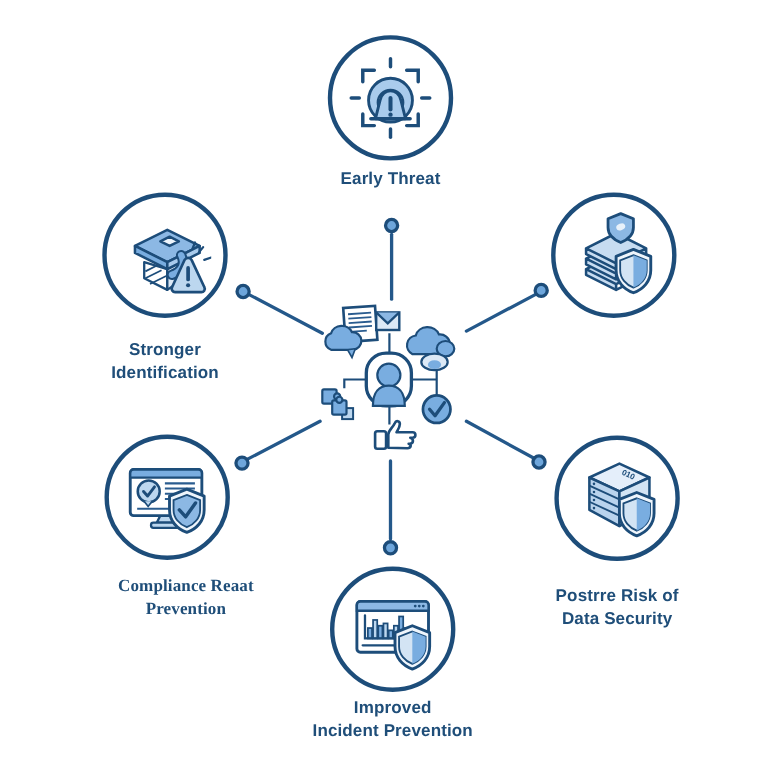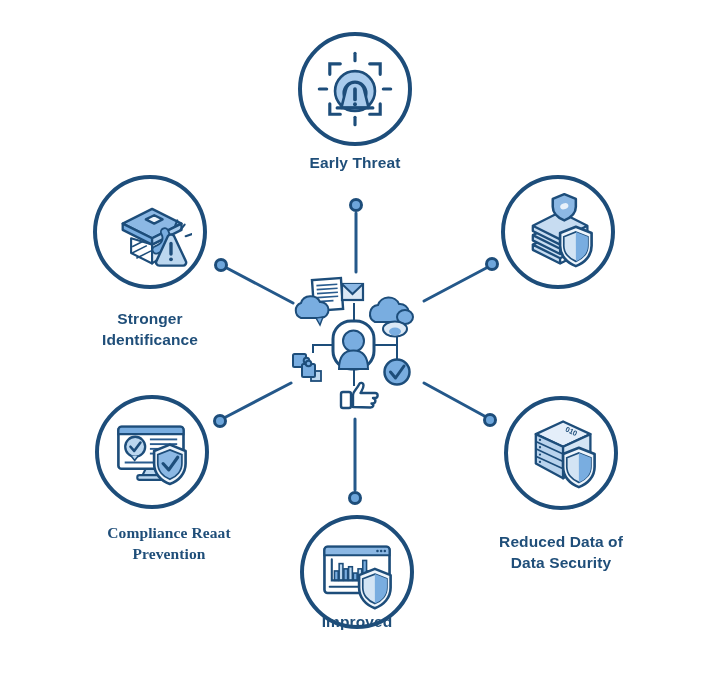--- a/index.html
+++ b/index.html
@@ -19,21 +19,21 @@
   
   .pos-top-circle{left:298px;top:32px;}
   .pos-tr-circle{left:501px;top:175px;}
   .pos-br-circle{left:504px;top:396px;}
   .pos-bottom-circle{left:300px;top:515px;}
   .pos-bl-circle{left:95px;top:395px;}
   .pos-tl-circle{left:93px;top:175px;}
   .pos-top-label{left:260px;top:152px;}
   .pos-tr-label{left:463px;top:296px;}
   .pos-br-label{left:466px;top:531px;}
-  .pos-bottom-label{left:262px;top:611px;}
+  .pos-bottom-label{left:262px;top:633px;}
   .pos-bl-label{left:74px;top:522px;font-family:Liberation Serif, serif;}
   .pos-tl-label{left:55px;top:284px;margin-top:24px;}
   .hub{position:absolute;left:271px;top:258px;width:170px;height:170px;}
 </style>
 </head>
 <body>
 
 <div class="canvas">
 
   <svg class="overlay" viewBox="0 0 710 697">
@@ -183,21 +183,21 @@
       </g>
       <text x="44" y="21" font-size="7" font-weight="bold" fill="#1d4d7a" transform="rotate(25 48 19)" font-family="Liberation Sans, sans-serif">010</text>
       <g>
         <path d="M57,35 L72,41 V53 C72,62.5 65.5,69.5 57,72.5 C48.5,69.5 42,62.5 42,53 V41 Z" fill="#eef5fc" stroke="#1d4d7a" stroke-width="2.5" stroke-linejoin="round"></path>
         <path d="M57,40 L68.5,44.5 V53 C68.5,60 63.5,65.5 57,68 C50.5,65.5 45.5,60 45.5,53 V44.5 Z" fill="#d3e4f4" stroke="#1d4d7a" stroke-width="1.6"></path>
         <path d="M57,40 L68.5,44.5 V53 C68.5,60 63.5,65.5 57,68 Z" fill="#79ade0"></path>
       </g>
     </svg>
   </div>
   <div class="node-label pos-br-label">
-    <div>Reduced Data of</div>
+    <div>Postrre Risk of</div>
     <div>Data Security</div>
   </div>
 
   <div class="node-circle pos-bottom-circle">
     <svg width="84" height="84" viewBox="0 0 80 80">
       <rect x="9" y="16" width="62" height="44" rx="3" fill="#ffffff" stroke="#1d4d7a" stroke-width="2.5"></rect>
       <path d="M12,16 H68 A3,3 0 0 1 71,19 V24 H9 V19 A3,3 0 0 1 12,16 Z" fill="#8cb8e4" stroke="#1d4d7a" stroke-width="2"></path>
       <g fill="#1d4d7a">
         <circle cx="59.5" cy="20" r="1.2"></circle>
           <circle cx="63" cy="20" r="1.2"></circle>
@@ -219,20 +219,21 @@
       </g>
       <g>
         <path d="M57,37 L72,43 V55 C72,64.5 65.5,71.5 57,74.5 C48.5,71.5 42,64.5 42,55 V43 Z" fill="#eef5fc" stroke="#1d4d7a" stroke-width="2.5" stroke-linejoin="round"></path>
         <path d="M57,42 L68.5,46.5 V55 C68.5,62 63.5,67.5 57,70 C50.5,67.5 45.5,62 45.5,55 V46.5 Z" fill="#d3e4f4" stroke="#1d4d7a" stroke-width="1.6"></path>
         <path d="M57,42 L68.5,46.5 V55 C68.5,62 63.5,67.5 57,70 Z" fill="#79ade0"></path>
       </g>
     </svg>
   </div>
   <div class="node-label pos-bottom-label">
     <div>Improved</div>
+    <div>Incident Prevention</div>
   </div>
 
   <div class="node-circle pos-bl-circle">
     <svg width="84" height="84" viewBox="0 0 80 80">
       <path d="M34,56 L44,56 L47,62 L31,62 Z" fill="#bcd7ef" stroke="#1d4d7a" stroke-width="2"></path>
       <rect x="26" y="62" width="26" height="4.5" rx="2" fill="#bcd7ef" stroke="#1d4d7a" stroke-width="2"></rect>
       <rect x="8" y="16" width="62" height="40" rx="3" fill="#ffffff" stroke="#1d4d7a" stroke-width="2.5"></rect>
       <path d="M11,16 H67 A3,3 0 0 1 70,19 V23 H8 V19 A3,3 0 0 1 11,16 Z" fill="#79ade0" stroke="#1d4d7a" stroke-width="2"></path>
       <g>
         <circle cx="24" cy="35" r="9.5" fill="#bcd7ef" stroke="#1d4d7a" stroke-width="2.2"></circle>
@@ -284,16 +285,16 @@
       </g>
       <g stroke="#1d4d7a" stroke-width="2" stroke-linecap="round">
         <line x1="69" y1="38" x2="73" y2="33"></line>
           <line x1="74" y1="44" x2="80" y2="42"></line>
           <line x1="64" y1="34" x2="66" y2="29"></line>
       </g>
     </svg>
   </div>
   <div class="node-label pos-tl-label">
     <div>Stronger</div>
-    <div>Identificance</div>
+    <div>Identification</div>
   </div>
 
 </div>
 
 </body></html>

